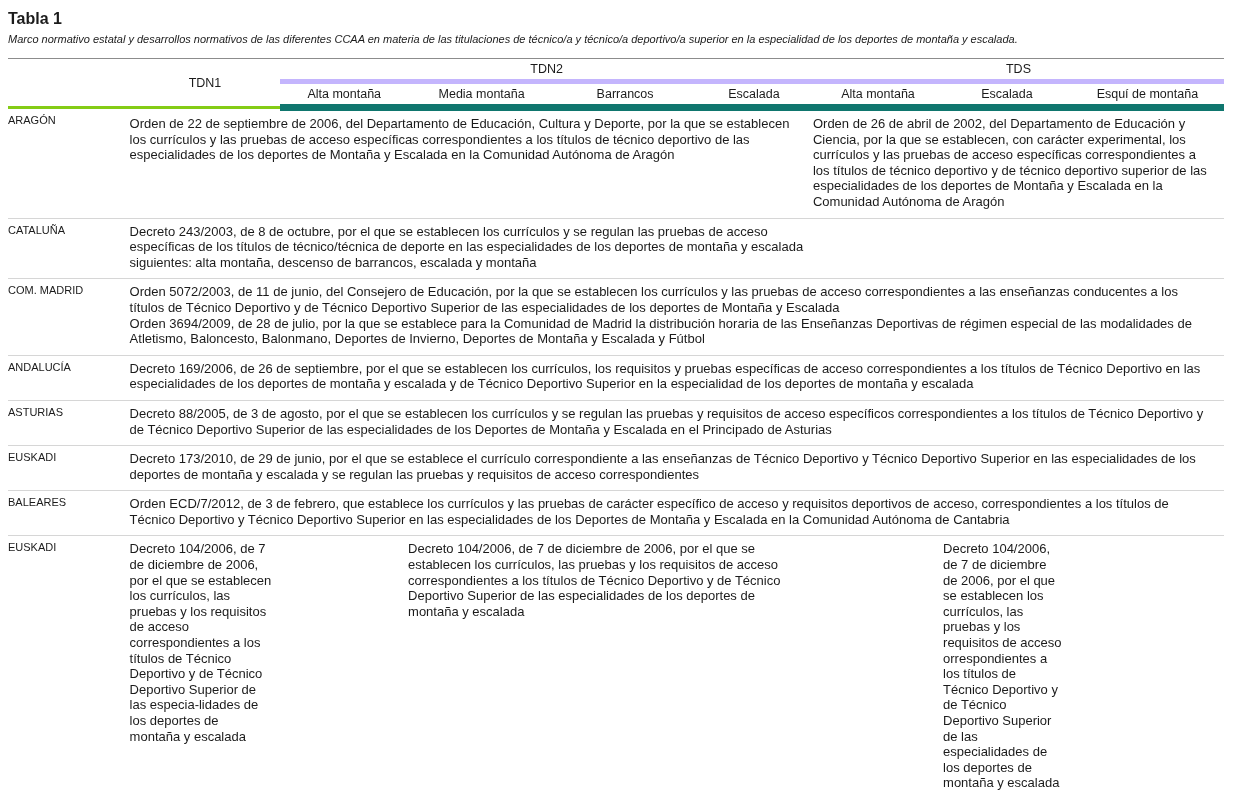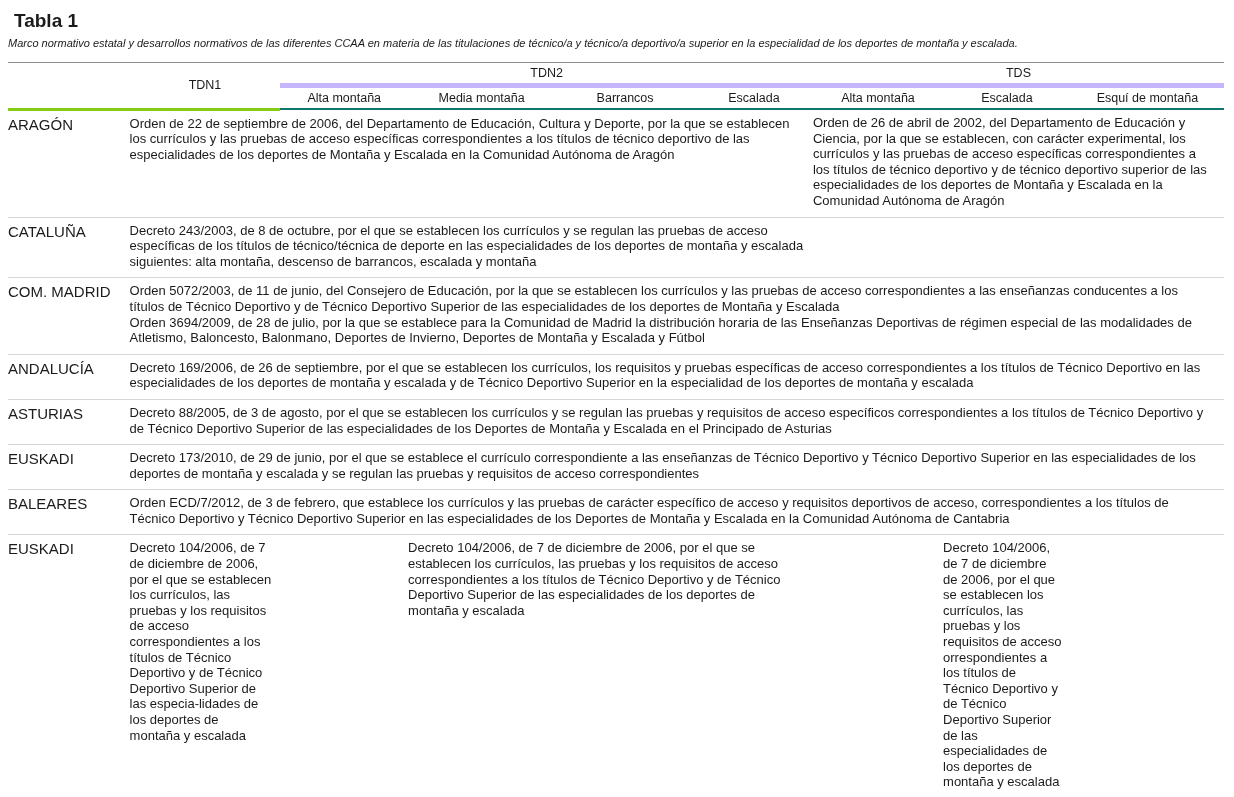--- a/index.html
+++ b/index.html
@@ -4,22 +4,22 @@
 <style>
   html, body { margin: 0; padding: 0; background: #ffffff; }
   body {
     width: 1234px; height: 797px; overflow: hidden;
     font-family: "Liberation Sans", sans-serif;
     color: #1b1b1b;
     -webkit-font-smoothing: antialiased;
   }
   .page { padding: 8px 10px 0 8px; }
   .title {
-    font-weight: bold; font-size: 19px;
-    margin: 2px 0 5px 6px;
+    font-weight: bold; font-size: 16px;
+    margin: 2px 0 5px 0;
   }
   .caption {
     font-style: italic; font-size: 11px;
     white-space: nowrap;
     margin: 0 0 13px 0;
   }
   table.norm {
     width: 100%;
     border-collapse: collapse;
     table-layout: fixed;
@@ -34,32 +34,32 @@
   col.c-esc    { width: 9.7%;  }
   col.c-talta  { width: 10.7%; }
   col.c-tesc   { width: 10.5%; }
   col.c-esqui  { width: 12.6%; }
   thead th {
     font-weight: normal; font-size: 12.5px;
     text-align: center; vertical-align: middle;
     padding: 3px 0 3px 0;
   }
   thead th.group { border-bottom: 5px solid #c4b5fd; }
-  thead tr.subrow th { border-bottom: 2px solid #0f766e; }
+  thead tr.subrow th { border-bottom: 7px solid #0f766e; }
   thead th.span2 { border-bottom: 3px solid #84cc16; }
   tbody td {
     vertical-align: top;
     font-size: 13px; line-height: 1.2;
     padding: 5px 9px 8px 0;
     border-top: 1px solid #d6d6d6;
     word-wrap: break-word;
   }
   tbody tr:first-child td { border-top: none; }
   tbody tr:last-child td { padding-bottom: 12px; }
-  td.region { font-size: 15px; padding-right: 4px; }
+  td.region { font-size: 11px; padding-right: 4px; }
   .para { margin: 0; }
   .fuente {
     font-size: 12.4px;
     padding: 5px 0 3px 0;
   }
   .rule { border-top: 1px solid #8c8c8c; height: 0; }
   .rule + .rule { margin-top: 6px; }
 </style>
 </head>
 <body>

